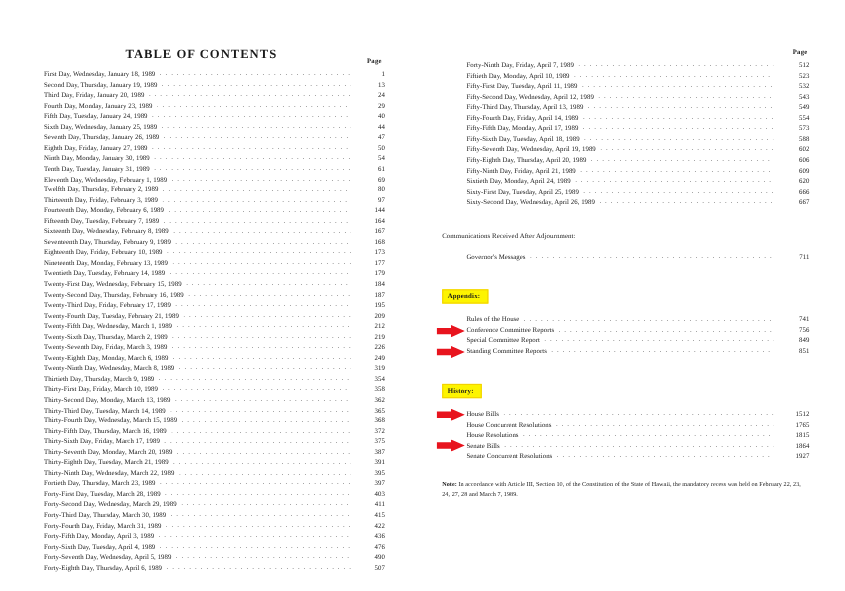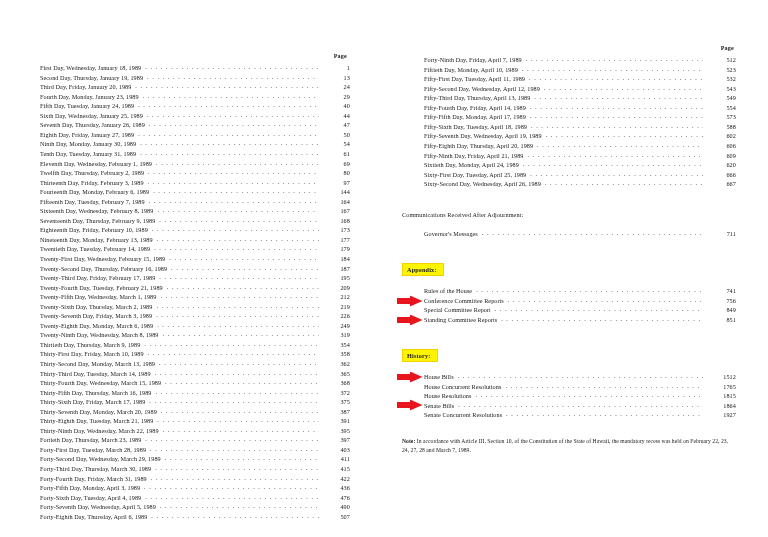--- a/index.html
+++ b/index.html
@@ -124,20 +124,23 @@
     height:11px;
     pointer-events:none;
   }
   .sub-entry{ position:relative; }
 </style>
 </head>
 <body>
 
 <div class="page">
 
+  <div class="title-wrap">
+    <span class="title" style="position:static;display:inline-block;">TABLE OF CONTENTS</span>
+  </div>
 
   <div class="col col-left">
     <div class="page-hdr">Page</div>
     <div id="left-entries">
         <div class="entry">
           <span class="label">First Day, Wednesday, January 18, 1989</span>
           <span class="leader">. . . . . . . . . . . . . . . . . . . . . . . . . . . . . . . . . . . . . . . . . . . . . . . . . . . . . . . . . . . . . . . . . . . . . . . . . . . . . . . . . . . . . . . . . . . . . . . . . . . . . . . . . . . . . . . . . . . . . . . </span>
           <span class="pno">1</span>
         </div>
         <div class="entry">

